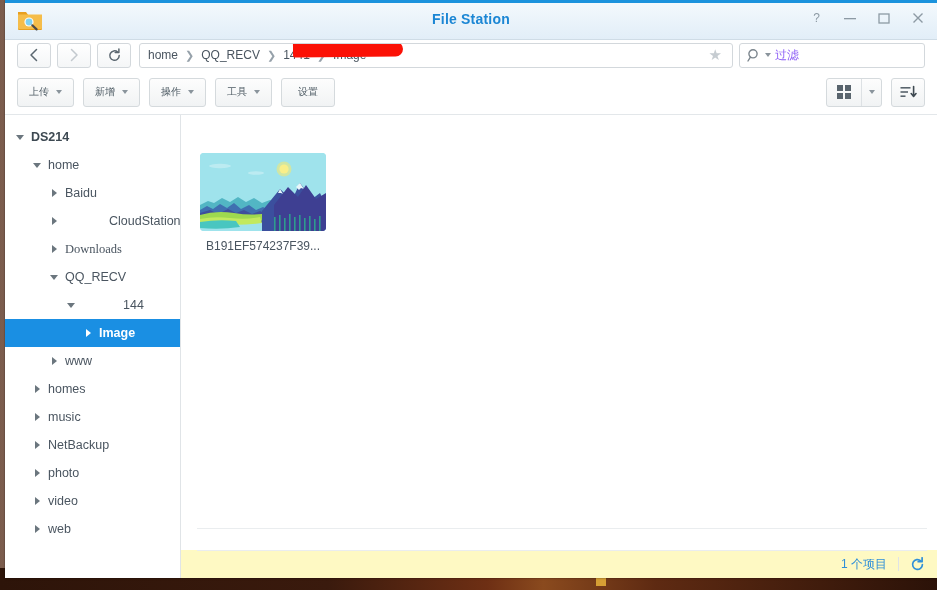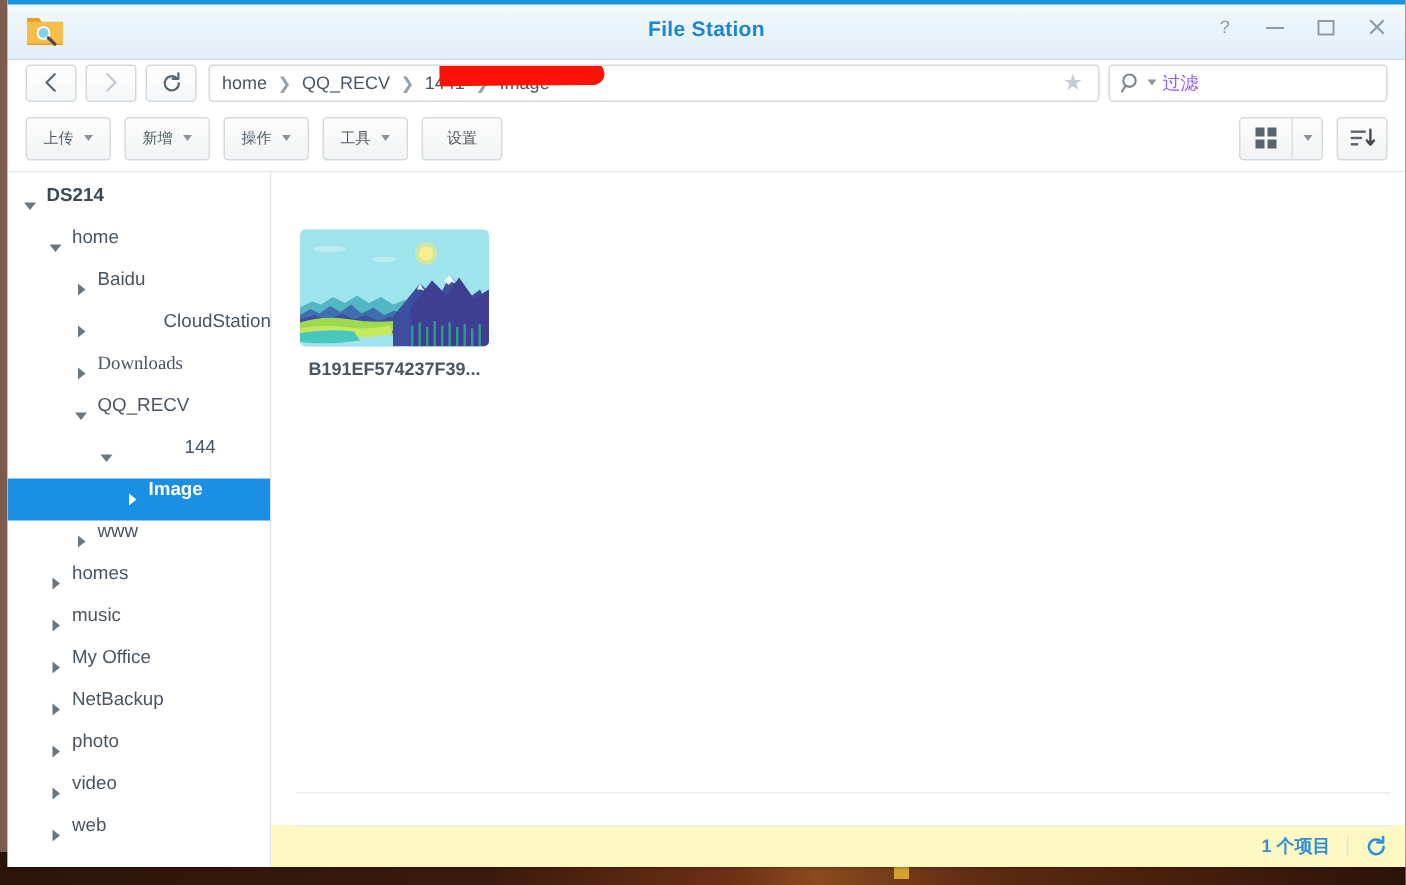--- a/index.html
+++ b/index.html
@@ -247,20 +247,21 @@
   .sidebar {
     flex: 0 0 176px;
     background: #fff;
     border-right: 1px solid #e0e4e7;
     padding-top: 8px;
     overflow: hidden;
   }
   .tree-row {
     height: 28px;
     display: flex;
+    align-items: center;
     font-size: 12.5px;
     color: #4a5560;
     cursor: default;
     white-space: nowrap;
     position: relative;
   }
   .tree-row.root { font-weight: bold; color: #3d4952; }
   .tree-row.selected {
     background: #1a8fe3;
     color: #fff;
@@ -298,21 +299,20 @@
   }
 
   
   .content {
     flex: 1 1 auto;
     background: #fff;
     display: flex;
     flex-direction: column;
     min-width: 0;
     position: relative;
-    font-weight: bold;
   }
   .file-grid {
     flex: 1 1 auto;
     padding: 34px 0 0 16px;
     display: flex;
     flex-wrap: wrap;
     align-content: flex-start;
     gap: 10px;
   }
   .file-item {
@@ -569,26 +569,20 @@
           <span class="twisty">
             <span class="tw-right"></span>
           </span>
           <span class="tree-label">homes</span>
         </div>
         <div class="tree-row" style="padding-left: 25px;">
           <span class="twisty">
             <span class="tw-right"></span>
           </span>
           <span class="tree-label">music</span>
-        </div>
-        <div class="tree-row" style="padding-left: 25px;">
-          <span class="twisty">
-            <span class="tw-right"></span>
-          </span>
-          <span class="tree-label">My Office</span>
         </div>
         <div class="tree-row" style="padding-left: 25px;">
           <span class="twisty">
             <span class="tw-right"></span>
           </span>
           <span class="tree-label">NetBackup</span>
         </div>
         <div class="tree-row" style="padding-left: 25px;">
           <span class="twisty">
             <span class="tw-right"></span>

